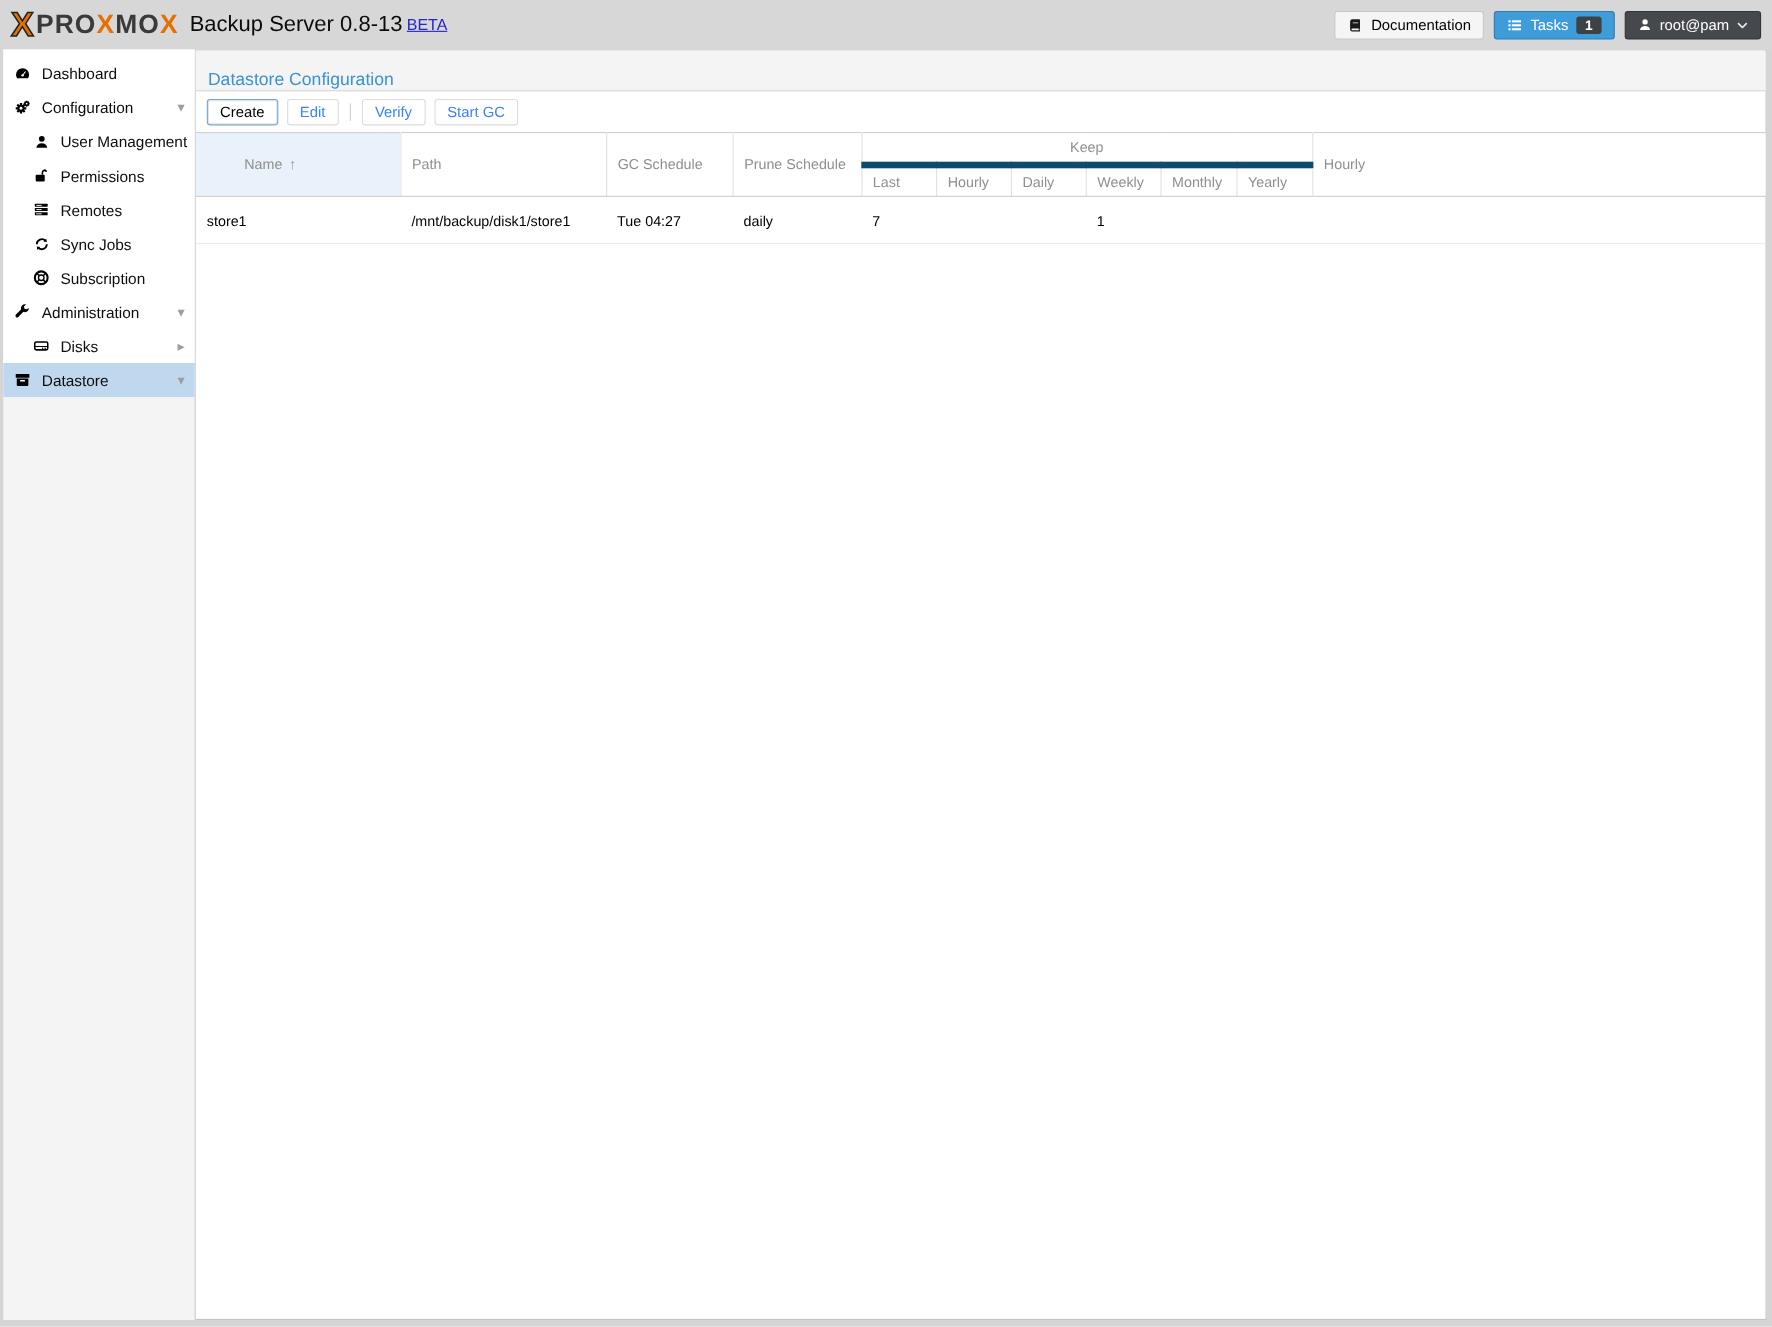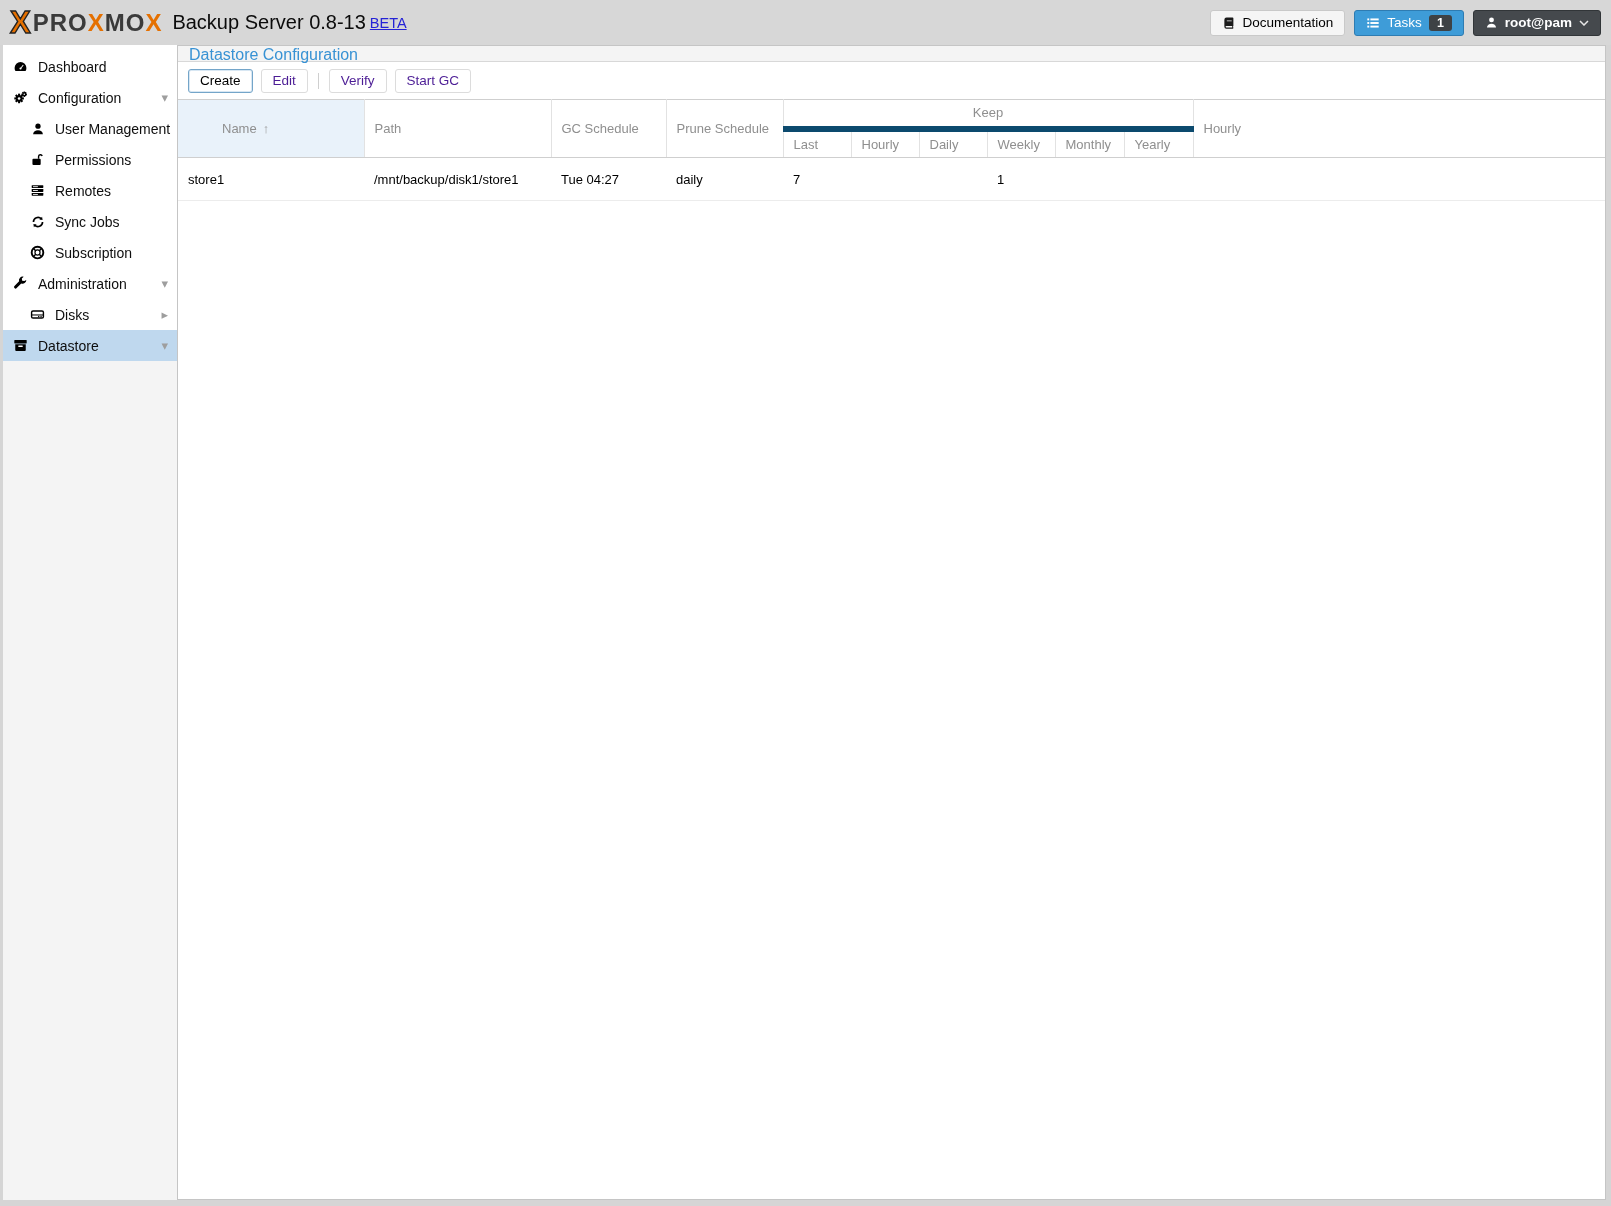--- a/index.html
+++ b/index.html
@@ -46,21 +46,21 @@
   .btn-doc { background: #f5f5f5; border: 1px solid #c9c9c9; color: #000000; }
   .btn-tasks { background: #3e9cd8; border: 1px solid #2e7cb2; color: #fff; margin-left: 9px; }
   .tasks-badge {
     background: #3e4245;
     color: #fff;
     border-radius: 3px;
     padding: 1px 8px;
     font-size: 12.5px;
     font-weight: bold;
   }
-  .btn-user { background: #45494d; border: 1px solid #313538; color: #fff; margin-left: 9px; font-weight: bold; }
+  .btn-user { background: #45494d; border: 1px solid #313538; color: #fff; margin-left: 9px; }
 
   
   .workspace {
     height: 1161px;
     display: flex;
     padding: 0 5px 6px 3px;
     background: #d5d5d5;
   }
   .sidebar {
     width: 175px;
@@ -93,25 +93,25 @@
   
   .main {
     flex: 1;
     background: #fff;
     border: 1px solid #c5c5c5;
     border-left: none;
     display: flex;
     flex-direction: column;
   }
   .panel-header {
-    height: 16px;
+    height: 37px;
     background: #f4f4f4;
     border-bottom: 1px solid #d8d8d8;
     display: flex;
-    align-items: flex-start;
+    align-items: flex-end;
     padding: 0 11px;
     color: #3892d4;
     font-size: 16px;
   }
   .toolbar {
     height: 37px;
     display: flex;
     align-items: center;
     padding: 0 10px;
     gap: 8px;
@@ -120,21 +120,21 @@
     height: 24px;
     display: inline-flex;
     align-items: center;
     padding: 0 11px;
     border-radius: 3px;
     font-size: 13.5px;
     background: #fff;
     cursor: pointer;
   }
   .btn-create { border: 1px solid #74a5c9; box-shadow: 0 0 0 1px #d8e7f3 inset; color: #000; }
-  .btn-disabled { border: 1px solid #dcdcdc; color: #4c1d95; cursor: default; }
+  .btn-disabled { border: 1px solid #dcdcdc; color: #3b82f6; cursor: default; }
   .tbsep { width: 1px; height: 16px; background: #cfcfcf; margin: 0 2px; }
 
   
   table.grid {
     border-collapse: collapse;
     table-layout: fixed;
     width: 100%;
     border-top: 1px solid #cfcfcf;
   }
   .grid th {

